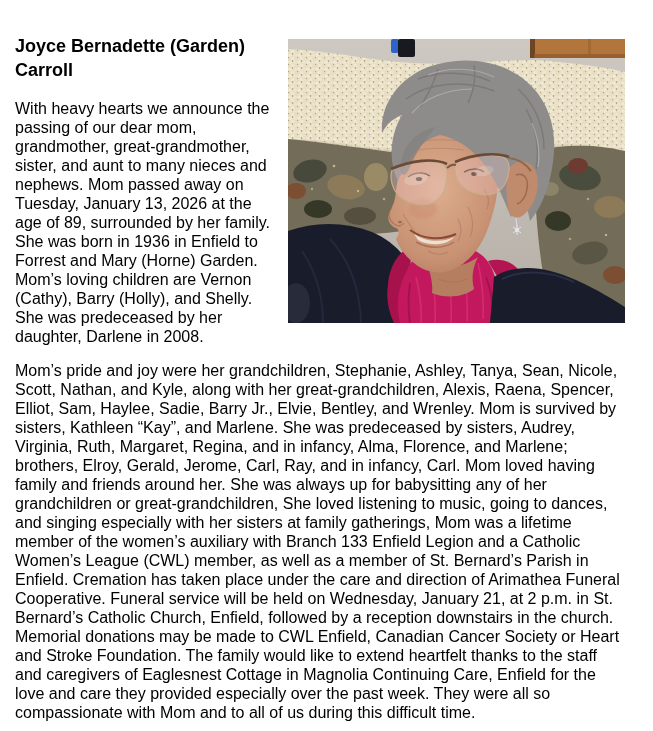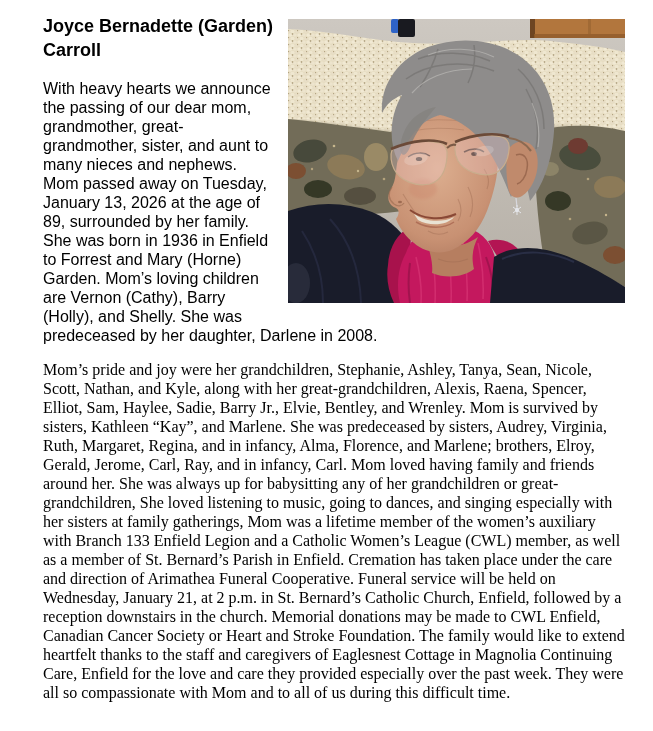--- a/index.html
+++ b/index.html
@@ -4,40 +4,40 @@
 <style>
   html, body { margin: 0; padding: 0; }
   body {
     width: 653px; height: 731px;
     background: #ffffff;
     overflow: hidden;
     font-family: "Liberation Sans", "DejaVu Sans", sans-serif;
     color: #000000;
     -webkit-font-smoothing: antialiased;
   }
-  .page { padding: 14px 28px 0 43px; }
+  .page { padding: 14px 28px 0 15px; margin-top: 20px; }
   figure.photo {
     float: right;
     width: 337px; height: 284px;
     margin: 5px 0 14px 13px;
     padding: 0;
   }
   figure.photo svg { display: block; }
   h1.title {
     font-size: 18px;
     line-height: 24px;
     font-weight: bold;
     margin: 0 0 17px 0;
   }
   p.body-text {
     font-size: 16px;
     line-height: 19px;
     margin: 0 0 15px 0;
   }
-  p.details { clear: both; font-family: Liberation Serif, serif; }
+  p.details { clear: both; }
 </style>
 </head>
 <body>
 
 <div class="page">
 
   <figure class="photo" aria-label="Elderly woman with short grey hair and wire glasses, smiling, wearing a magenta turtleneck and dark cardigan, seated before a floral tapestry couch with a cream knit blanket">
     <svg width="337" height="284" viewBox="0 0 337 284">
       <defs>
         <linearGradient id="wallg" x1="0" y1="0" x2="0" y2="1">

